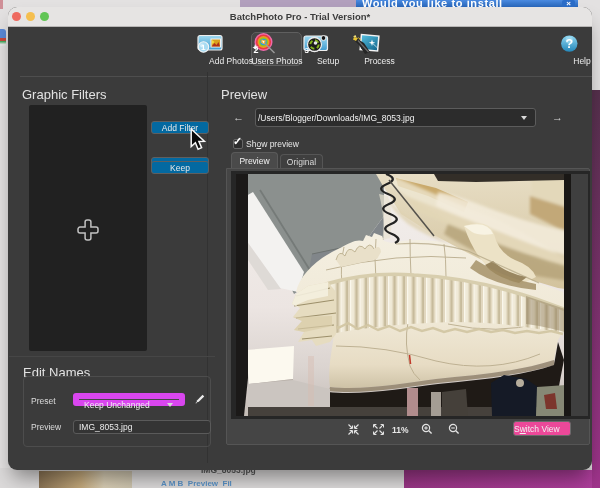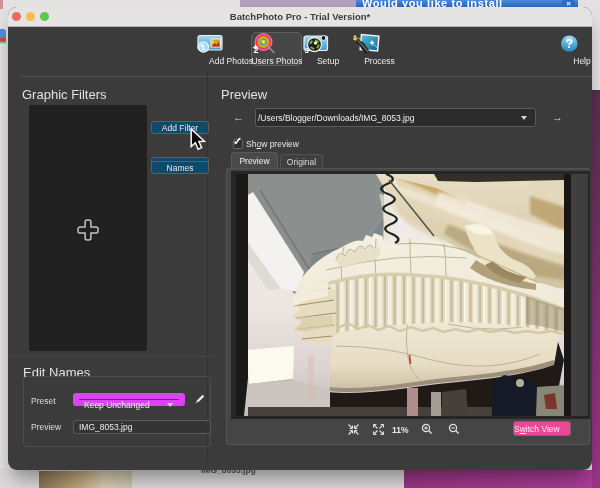--- a/index.html
+++ b/index.html
@@ -28,21 +28,21 @@
 #title{left:0;top:4px;width:584px;text-align:center;font-size:9.5px;font-weight:bold;color:#3c3c3c;}
 
 #toolbar{left:0;top:20px;width:584px;height:50px;background:#3b3b3b;border-bottom:1px solid #4e4e4e;margin-left:12px;}
 .tblabel{top:29px;font-size:8.5px;color:#ededed;text-align:center;}
 #sel-edit{left:231px;top:5px;width:51px;height:34px;background:#464646;border:1px solid #5f5f5f;border-radius:5px;}
 
 #vsep{left:207px;top:72px;width:1px;height:391px;background:#323232;}
 .paneltitle{font-size:13px;color:#e2e2e2;}
 #lbl-gf{left:22px;top:87px;}
 #filterbox{left:29px;top:105px;width:118px;height:246px;background:#212121;border-radius:2px;}
-.btn{width:58px;height:13px;background:#0c4a6e;border:1px solid #5f5f5f;border-radius:3px;color:#e9e9e9;font-size:8.5px;text-align:center;line-height:12px;}
+.btn{width:58px;height:13px;background:#0369a1;border:1px solid #5f5f5f;border-radius:3px;color:#e9e9e9;font-size:8.5px;text-align:center;line-height:12px;}
 #btn-add{left:151px;top:121px;}
 #btn-rem{left:151px;top:141px;margin-top:16px;}
 #btn-edit{left:151px;top:161px;}
 #hsep{left:9px;top:356px;width:206px;height:1px;background:#464646;}
 #lbl-en{left:23px;top:365px;}
 #engroup{left:23px;top:376px;width:188px;height:71px;border:1px solid #4d4d4d;border-radius:4px;}
 .flabel{font-size:8.5px;color:#dcdcdc;}
 #lbl-preset{left:31px;top:396px;}
 #lbl-preview2{left:31px;top:422px;}
 #dd-preset{left:73px;top:393px;width:112px;height:13px;background:#464646;border:6px solid #d946ef;border-radius:3px;color:#f0f0f0;font-size:8.5px;line-height:12px;padding-left:5px;}
@@ -71,20 +71,21 @@
 
   <div class="abs" id="bd-topleft"></div>
   <div class="abs" id="bd-topleft2"></div>
   <div class="abs" id="bd-bluebar">
       <div class="abs" id="bd-bluetxt">Would you like to install</div>
       <div class="abs" style="left:206px;top:0px;width:13px;height:9px;background:#2a6cc8;border-radius:2px;color:#fff;font-size:8px;text-align:center;line-height:7px;font-weight:bold">×</div>
     </div>
   <div class="abs" id="bd-bottom"></div>
   <div class="abs" id="bd-thumb"></div>
   <div class="abs" id="bd-txt1">IMG_8053.jpg</div>
+  <div class="abs" id="bd-txt2">A M B &nbsp;Preview &nbsp;Fil</div>
   <div class="abs" id="bd-magenta"></div>
   <div class="abs" id="bd-right"></div>
   <div class="abs" id="bd-lefticon"></div>
 
   <div class="abs" id="win">
     <div class="abs" id="titlebar">
       <div class="abs tl" id="tl-r"></div>
       <div class="abs tl" id="tl-y"></div>
       <div class="abs tl" id="tl-g"></div>
       <div class="abs" id="title">BatchPhoto Pro - Trial Version*</div>
@@ -97,21 +98,21 @@
       <div class="abs tblabel" style="left:337px;width:45px;">Process</div>
       <div class="abs tblabel" style="left:548px;width:28px;">Help</div>
     </div>
   </div>
 
   <div class="abs paneltitle" id="lbl-gf">Graphic Filters</div>
   <div class="abs" id="filterbox"></div>
   <div class="abs" id="vsep"></div>
   <div class="abs btn" id="btn-add">Add Filter</div>
   <div class="abs btn" id="btn-rem">Remove</div>
-  <div class="abs btn" id="btn-edit">Names</div>
+  <div class="abs btn" id="btn-edit">Keep</div>
   <div class="abs" id="hsep"></div>
   <div class="abs paneltitle" id="lbl-en">Edit Names</div>
   <div class="abs" id="engroup"></div>
   <div class="abs flabel" id="lbl-preset">Preset</div>
   <div class="abs flabel" id="lbl-preview2">Preview</div>
   <div class="abs" id="dd-preset">Keep Unchanged<div class="arr"></div></div>
   <div class="abs" id="inp-name">IMG_8053.jpg</div>
 
   <div class="abs paneltitle" id="lbl-pv">Preview</div>
   <div class="abs nava" id="nav-l">←</div>

